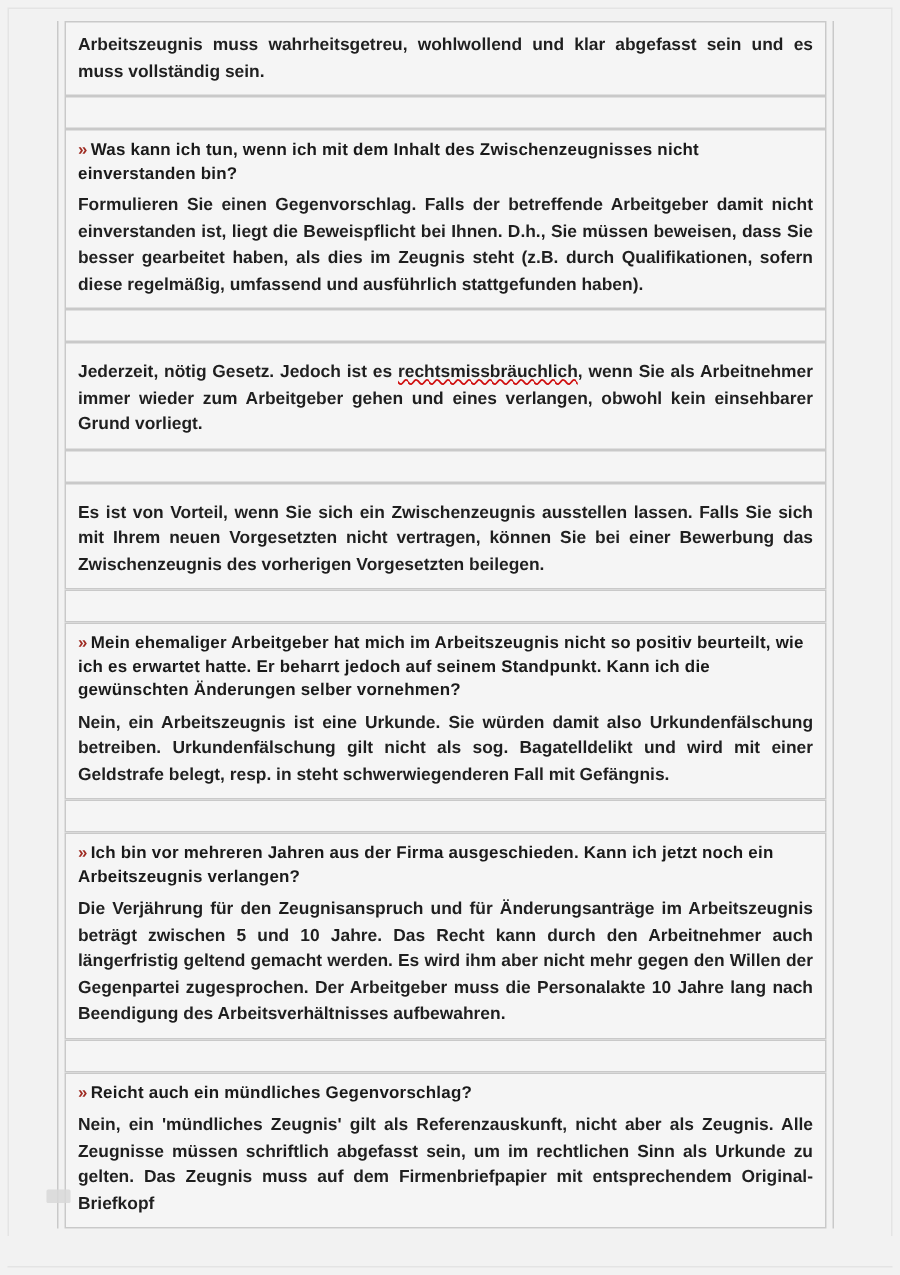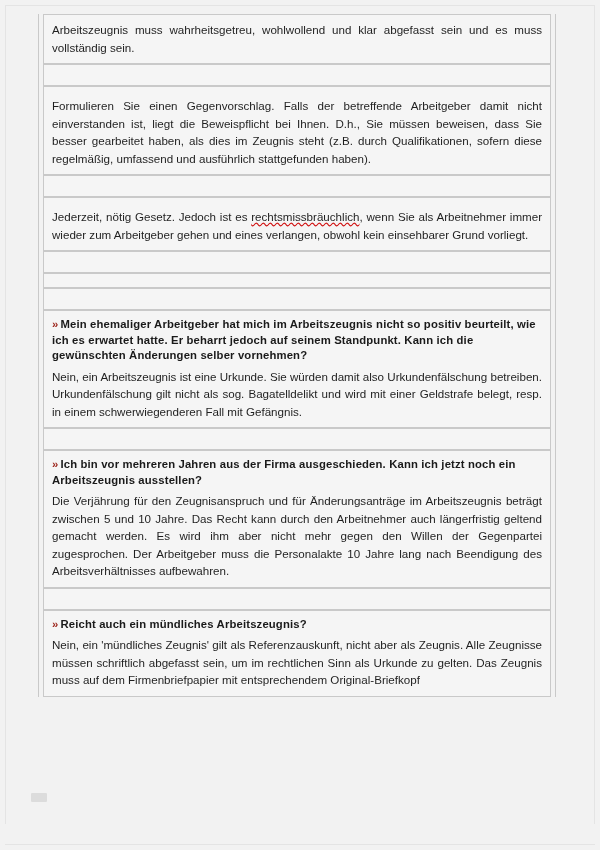--- a/index.html
+++ b/index.html
@@ -71,20 +71,21 @@
   }
 
   .a {
     margin: 4px 0 0 0;
     font-size: 11.6px;
     line-height: 17.5px;
     color: #1f1f1f;
     text-align: justify;
     text-justify: inter-word;
     hyphens: none;
+    font-weight: bold;
   }
 
   .a.first {
     margin-top: 0;
   }
 
   
   .spell {
     text-decoration: underline wavy #d01010;
     text-decoration-skip-ink: none;
@@ -127,52 +128,54 @@
 
 <div id="doc">
 
   <div class="block">
     <p class="a first">Arbeitszeugnis muss wahrheitsgetreu, wohlwollend und klar abgefasst sein und es muss vollständig sein.</p>
   </div>
 
   <div class="spacer"></div>
 
   <div class="block">
+    <p class="q"><span class="marker">»</span><span>Was kann ich tun, wenn ich mit dem Inhalt des Zwischenzeugnisses nicht einverstanden bin?</span></p>
     <p class="a">Formulieren Sie einen Gegenvorschlag. Falls der betreffende Arbeitgeber damit nicht einverstanden ist, liegt die Beweispflicht bei Ihnen. D.h., Sie müssen beweisen, dass Sie besser gearbeitet haben, als dies im Zeugnis steht (z.B. durch Qualifikationen, sofern diese regelmäßig, umfassend und ausführlich stattgefunden haben).</p>
   </div>
 
   <div class="spacer"></div>
 
   <div class="block">
     <p class="a"><span>Jederzeit, nötig Gesetz. Jedoch ist es </span><span class="spell">rechtsmissbräuchlich</span><span>, wenn Sie als Arbeitnehmer immer wieder zum Arbeitgeber gehen und eines verlangen, obwohl kein einsehbarer Grund vorliegt.</span></p>
   </div>
 
   <div class="spacer"></div>
 
   <div class="block">
+    <p class="a">Es ist von Vorteil, wenn Sie sich ein Zwischenzeugnis ausstellen lassen. Falls Sie sich mit Ihrem neuen Vorgesetzten nicht vertragen, können Sie bei einer Bewerbung das Zwischenzeugnis des vorherigen Vorgesetzten beilegen.</p>
   </div>
 
   <div class="spacer"></div>
 
   <div class="block">
     <p class="q"><span class="marker">»</span><span>Mein ehemaliger Arbeitgeber hat mich im Arbeitszeugnis nicht so positiv beurteilt, wie ich es erwartet hatte. Er beharrt jedoch auf seinem Standpunkt. Kann ich die gewünschten Änderungen selber vornehmen?</span></p>
-    <p class="a">Nein, ein Arbeitszeugnis ist eine Urkunde. Sie würden damit also Urkundenfälschung betreiben. Urkundenfälschung gilt nicht als sog. Bagatelldelikt und wird mit einer Geldstrafe belegt, resp. in einem schwerwiegenderen Fall mit Gefängnis.</p>
+    <p class="a">Nein, ein Arbeitszeugnis ist eine Urkunde. Sie würden damit also Urkundenfälschung betreiben. Urkundenfälschung gilt nicht als sog. Bagatelldelikt und wird mit einer Geldstrafe belegt, resp. in steht schwerwiegenderen Fall mit Gefängnis.</p>
   </div>
 
   <div class="spacer"></div>
 
   <div class="block">
-    <p class="q"><span class="marker">»</span><span>Ich bin vor mehreren Jahren aus der Firma ausgeschieden. Kann ich jetzt noch ein Arbeitszeugnis ausstellen?</span></p>
+    <p class="q"><span class="marker">»</span><span>Ich bin vor mehreren Jahren aus der Firma ausgeschieden. Kann ich jetzt noch ein Arbeitszeugnis verlangen?</span></p>
     <p class="a">Die Verjährung für den Zeugnisanspruch und für Änderungsanträge im Arbeitszeugnis beträgt zwischen 5 und 10 Jahre. Das Recht kann durch den Arbeitnehmer auch längerfristig geltend gemacht werden. Es wird ihm aber nicht mehr gegen den Willen der Gegenpartei zugesprochen. Der Arbeitgeber muss die Personalakte 10 Jahre lang nach Beendigung des Arbeitsverhältnisses aufbewahren.</p>
   </div>
 
   <div class="spacer"></div>
 
   <div class="block">
-    <p class="q"><span class="marker">»</span><span>Reicht auch ein mündliches Arbeitszeugnis?</span></p>
+    <p class="q"><span class="marker">»</span><span>Reicht auch ein mündliches Gegenvorschlag?</span></p>
     <p class="a">Nein, ein 'mündliches Zeugnis' gilt als Referenzauskunft, nicht aber als Zeugnis. Alle Zeugnisse müssen schriftlich abgefasst sein, um im rechtlichen Sinn als Urkunde zu gelten. Das Zeugnis muss auf dem Firmenbriefpapier mit entsprechendem Original-Briefkopf</p>
   </div>
 
 </div>
 
 <div id="watermark"></div>
 <div id="clip"></div>
 <div id="clip-line"></div>
 
 </body></html>

